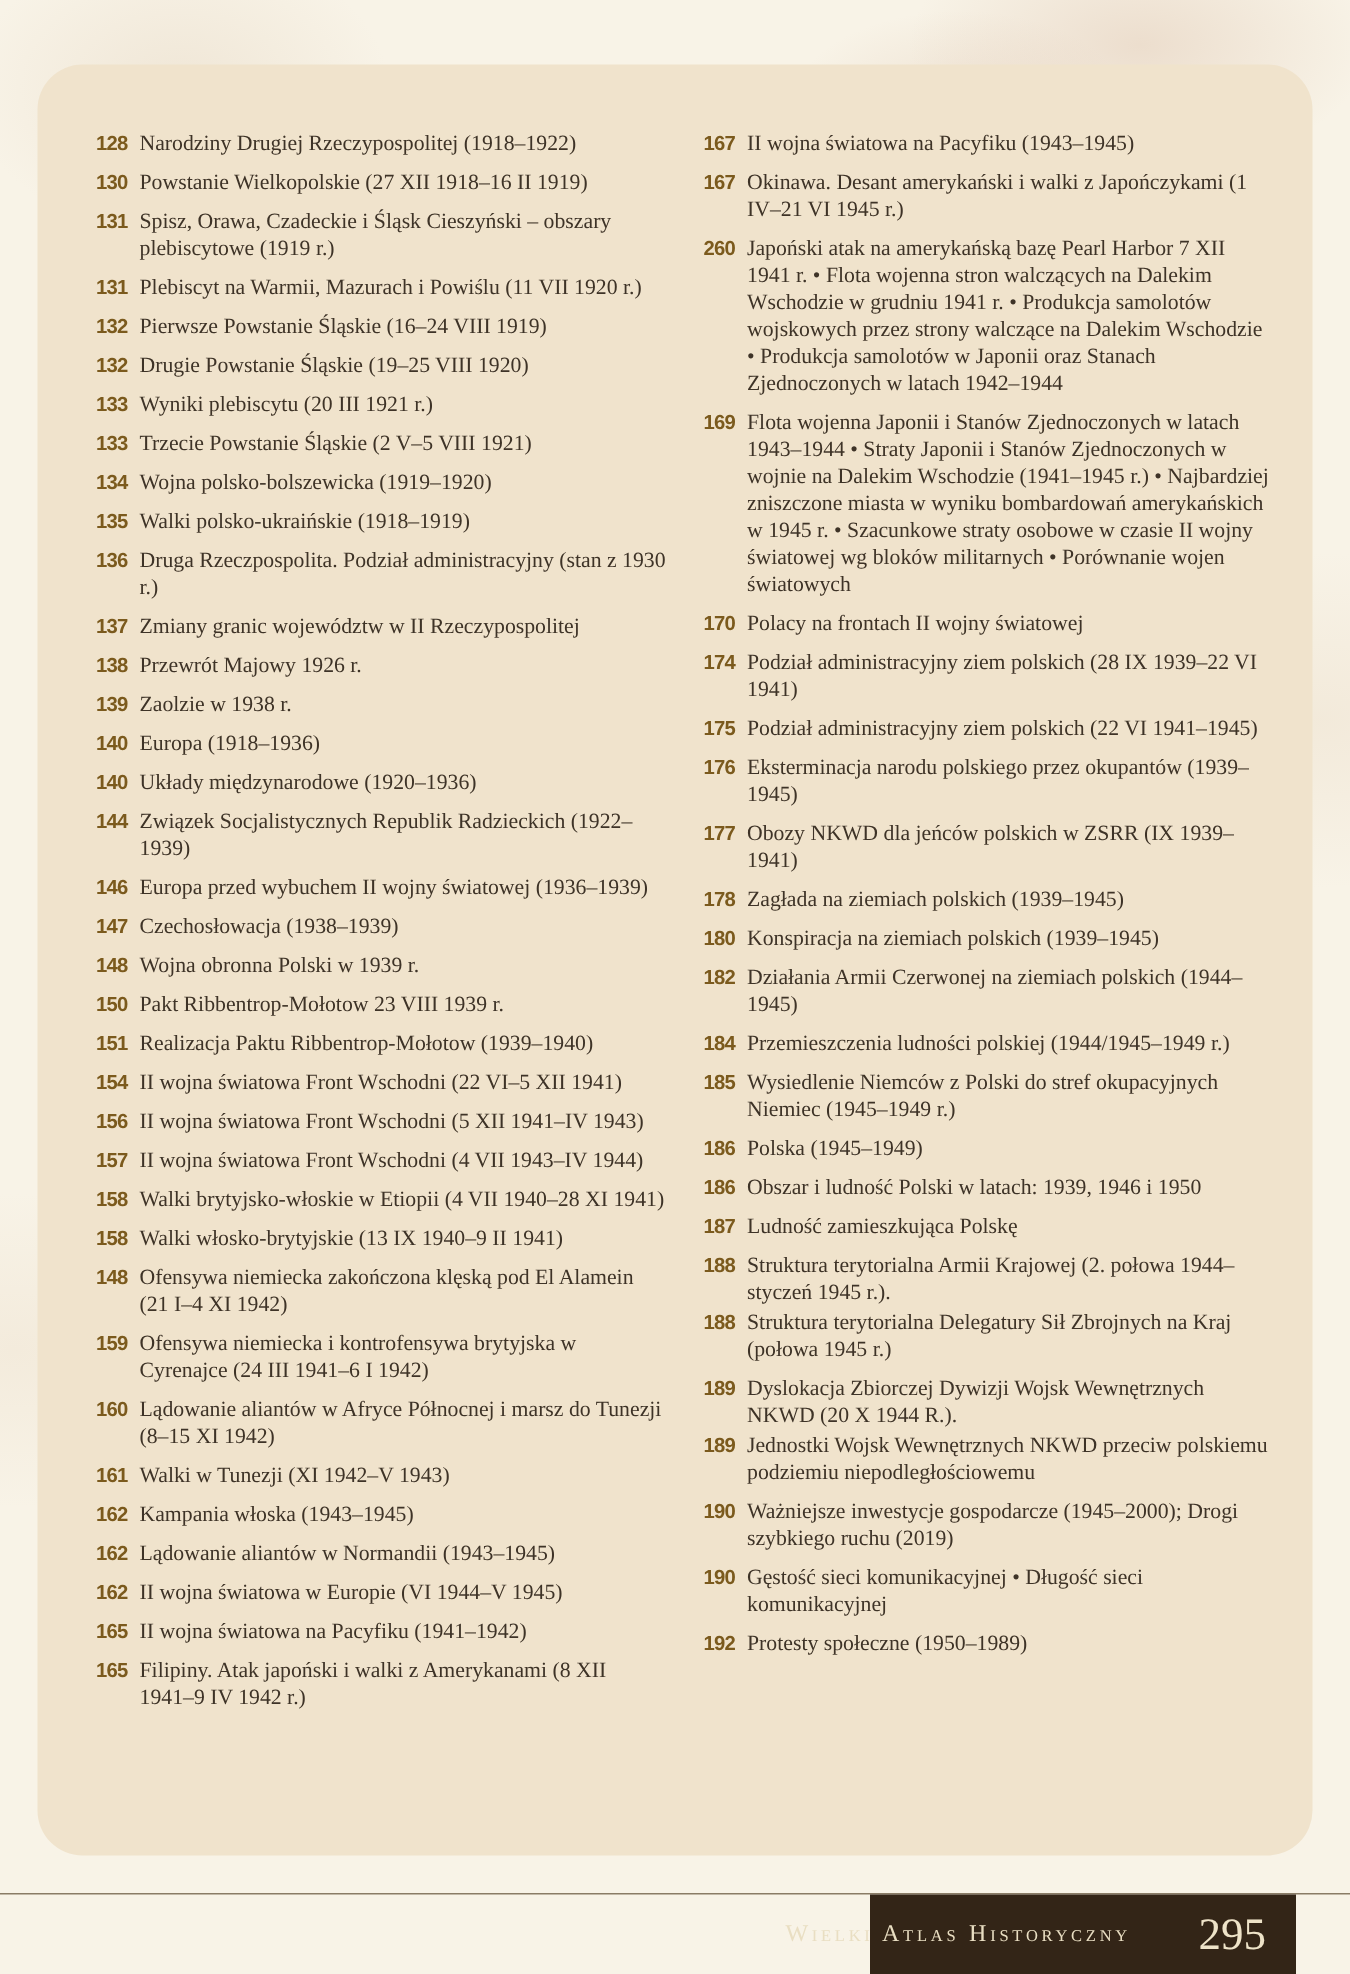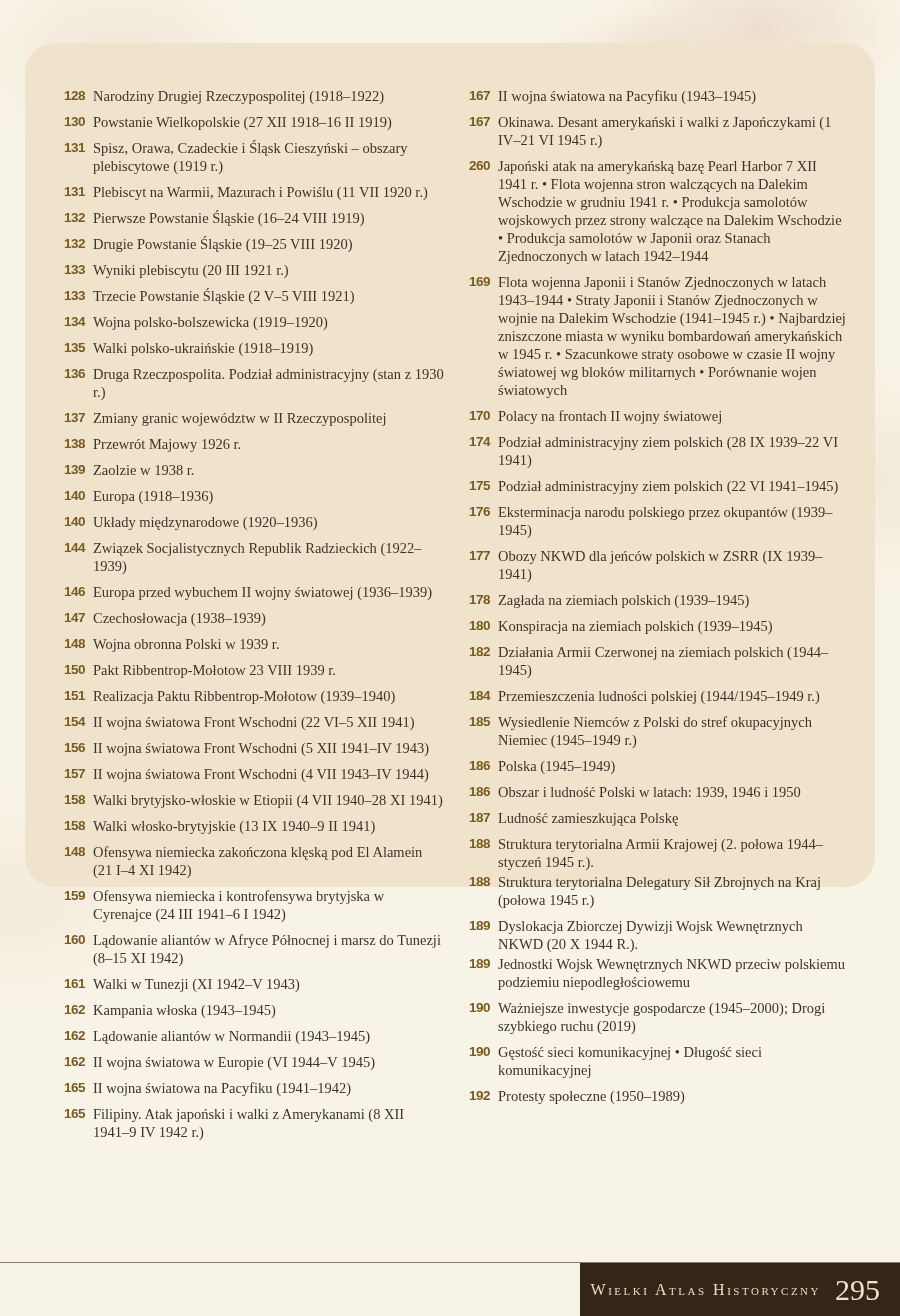--- a/index.html
+++ b/index.html
@@ -12,21 +12,21 @@
   .watermark{
     position:absolute;inset:0;pointer-events:none;
     background:
       radial-gradient(220px 120px at 760px 30px, rgba(214,182,158,.35), rgba(214,182,158,0) 70%),
       radial-gradient(160px 90px at 640px 70px, rgba(210,176,150,.25), rgba(210,176,150,0) 70%),
       radial-gradient(200px 140px at 120px 60px, rgba(220,200,175,.30), rgba(220,200,175,0) 70%),
       radial-gradient(260px 160px at 880px 480px, rgba(226,206,180,.25), rgba(226,206,180,0) 70%),
       radial-gradient(240px 150px at 10px 900px, rgba(226,206,180,.22), rgba(226,206,180,0) 70%);
   }
   .panel{
-    position:absolute;left:25px;top:43px;width:850px;height:844px;
+    position:absolute;left:25px;top:43px;width:850px;height:1194px;
     background:#f0e3cc;border-radius:30px;
     box-sizing:border-box;
     padding:44px 26px 0 30px;
   }
   .columns{display:flex;gap:16px;}
   .col{flex:1 1 0;min-width:0;}
   .entry{display:flex;margin:0 0 8px 0;}
   .entry.tight{margin-top:-6px;}
   .num{
     flex:0 0 30px;margin-right:8px;text-align:right;
@@ -36,31 +36,31 @@
   }
   .title{
     font-size:14.5px;line-height:18px;color:#3e3327;
   }
   .entry.italic .title{}
   .footer-rule{
     position:absolute;left:0;top:1262px;width:900px;height:0;
     border-top:1px solid #8a7c66;
   }
   .footer-bar{
-    position:absolute;left:580px;top:1263px;width:320px;height:53px;
+    position:absolute;left:580px;top:1263px;width:284px;height:53px;
     background:#332517;
     display:flex;align-items:center;justify-content:flex-end;
     box-sizing:border-box;padding-right:20px;gap:14px;text-align:right;
   }
   .footer-title{
     color:#e9dec2;font-variant:small-caps;font-size:16px;
     letter-spacing:2.5px;white-space:nowrap;
   }
   .footer-page{
-    color:#eee3c8;font-size:30px;line-height:1;
+    color:#eee3c8;font-size:30px;line-height:1;margin-left:31px;
   }
 </style>
 </head>
 <body>
 
 <div class="watermark"></div>
 
 <div class="panel">
   <div class="columns">
     <div class="col">

